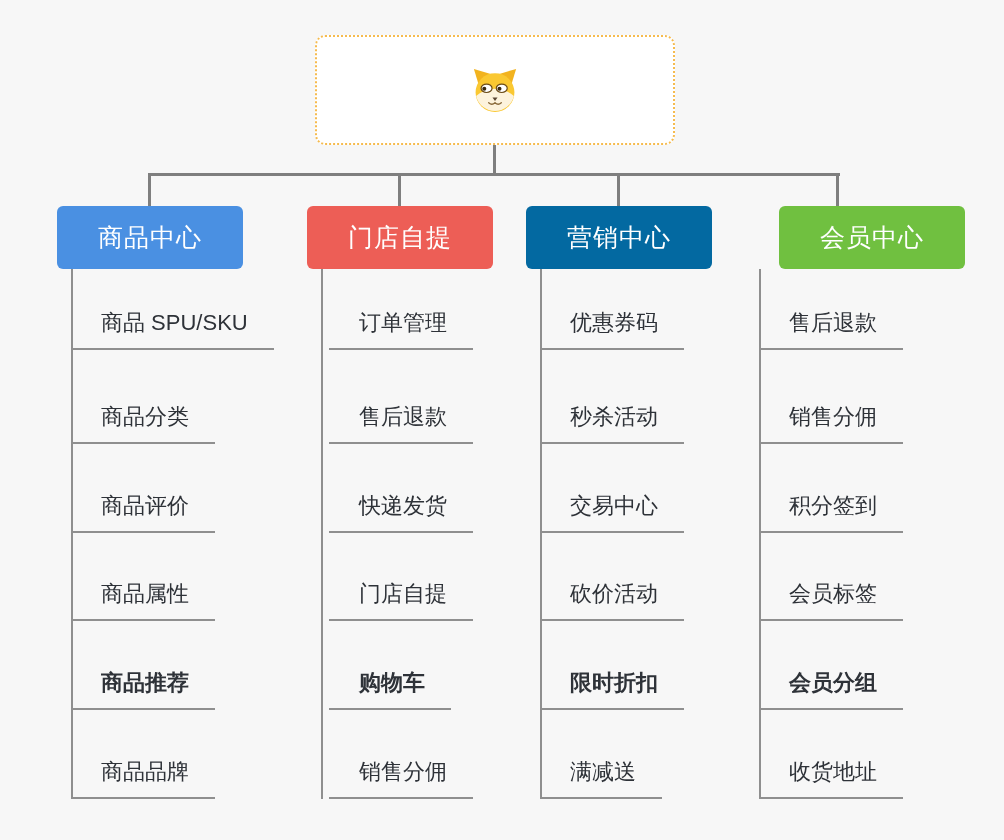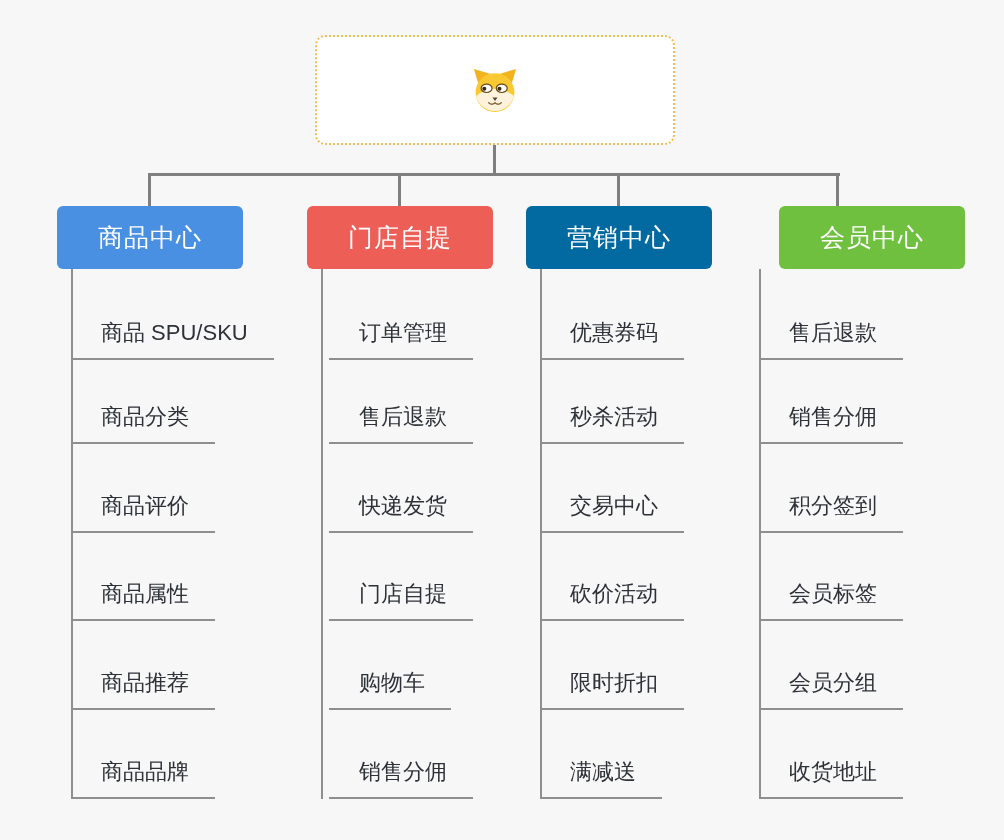--- a/index.html
+++ b/index.html
@@ -46,22 +46,22 @@
     position:absolute;
     font-size:22px;color:#2e3238;line-height:30px;
     padding:0 26px 10px 30px;
     border-bottom:2px solid #8f8f8f;
     white-space:nowrap;
   }
   .c0 .leaf{left:71px;}
   .c1 .leaf{left:321px;margin-left:8px;}
   .c2 .leaf{left:540px;}
   .c3 .leaf{left:759px;}
-  .r0{top:318px;} .r1{top:402px;} .r2{top:491px;}
-  .r3{top:579px;} .r4{top:668px;} .r5{top:757px;}
+  .r0{top:308px;} .r1{top:402px;} .r2{top:491px;}
+  .r3{top:579px;} .r4{top:668px;font-weight:bold;} .r5{top:757px;}
 </style>
 </head>
 <body>
 
 <div class="root-node">
   <svg class="root-icon" viewBox="0 0 64 64" aria-hidden="true">
     <path d="M13 27 L7 7 L27 13 Z" fill="#f2b31f"></path>
     <path d="M51 27 L57 7 L37 13 Z" fill="#f2b31f"></path>
     <circle cx="32" cy="35" r="23" fill="#fac832"></circle>
     <path d="M9.6 39 a23 23 0 0 0 44.8 0 q-10.4 -8.5 -22.4 -8.5 q-12 0 -22.4 8.5 Z" fill="#fdf3dc"></path>

